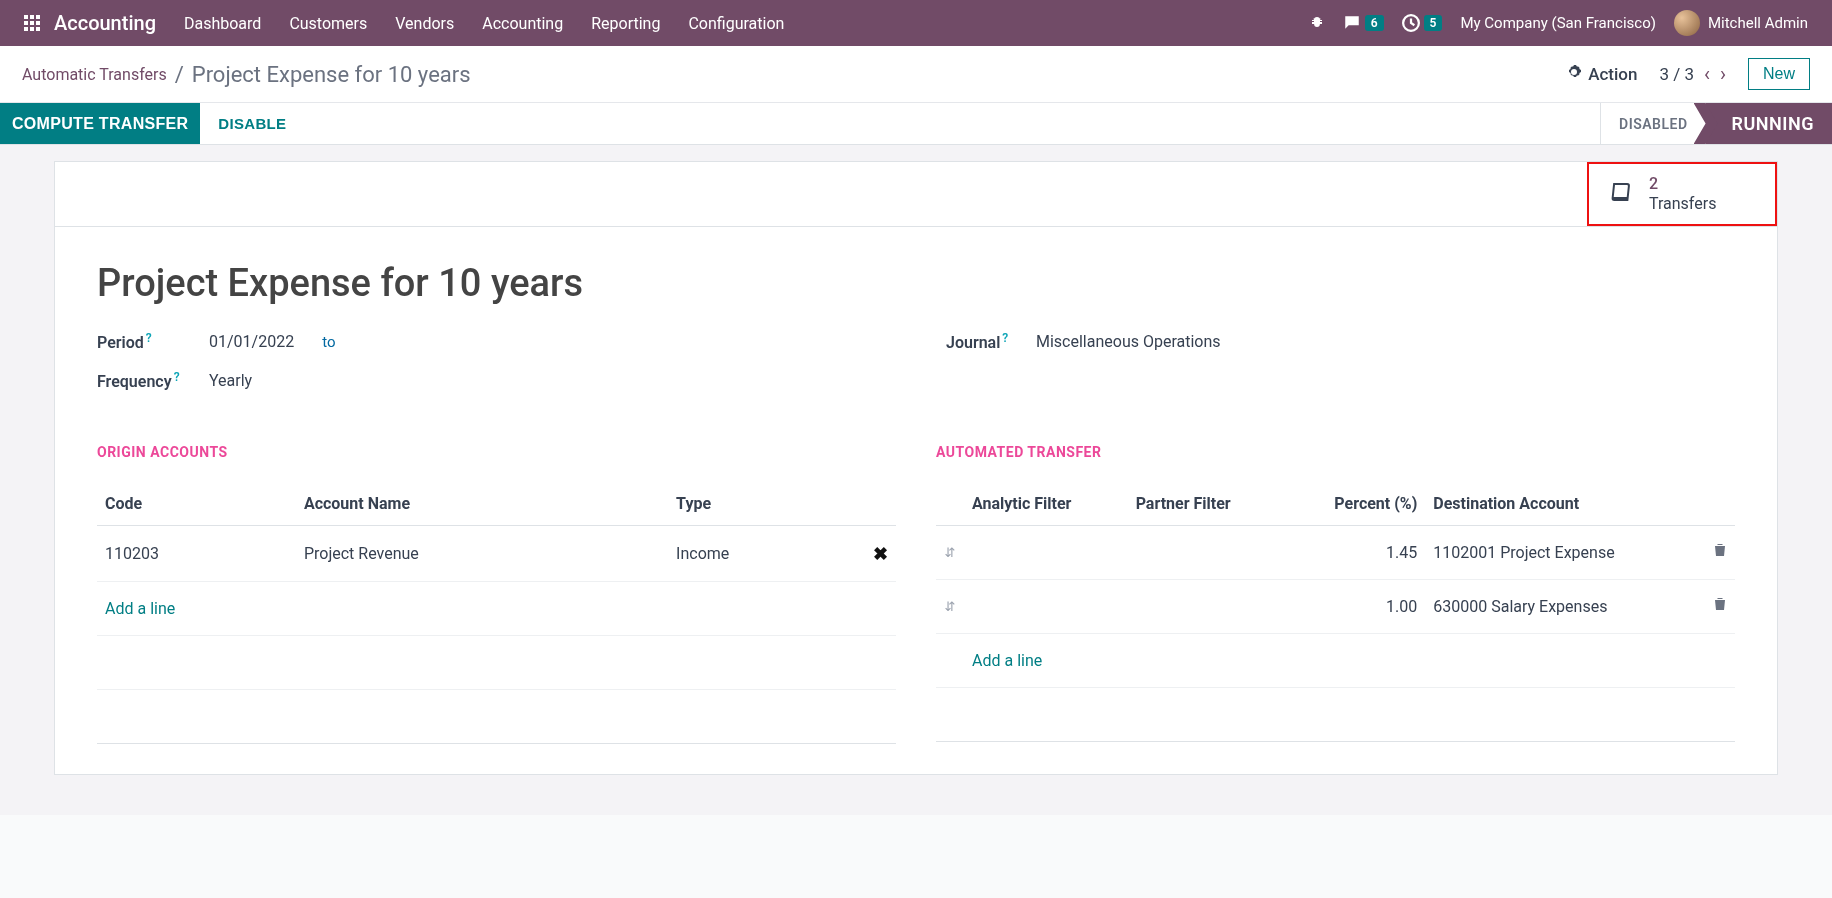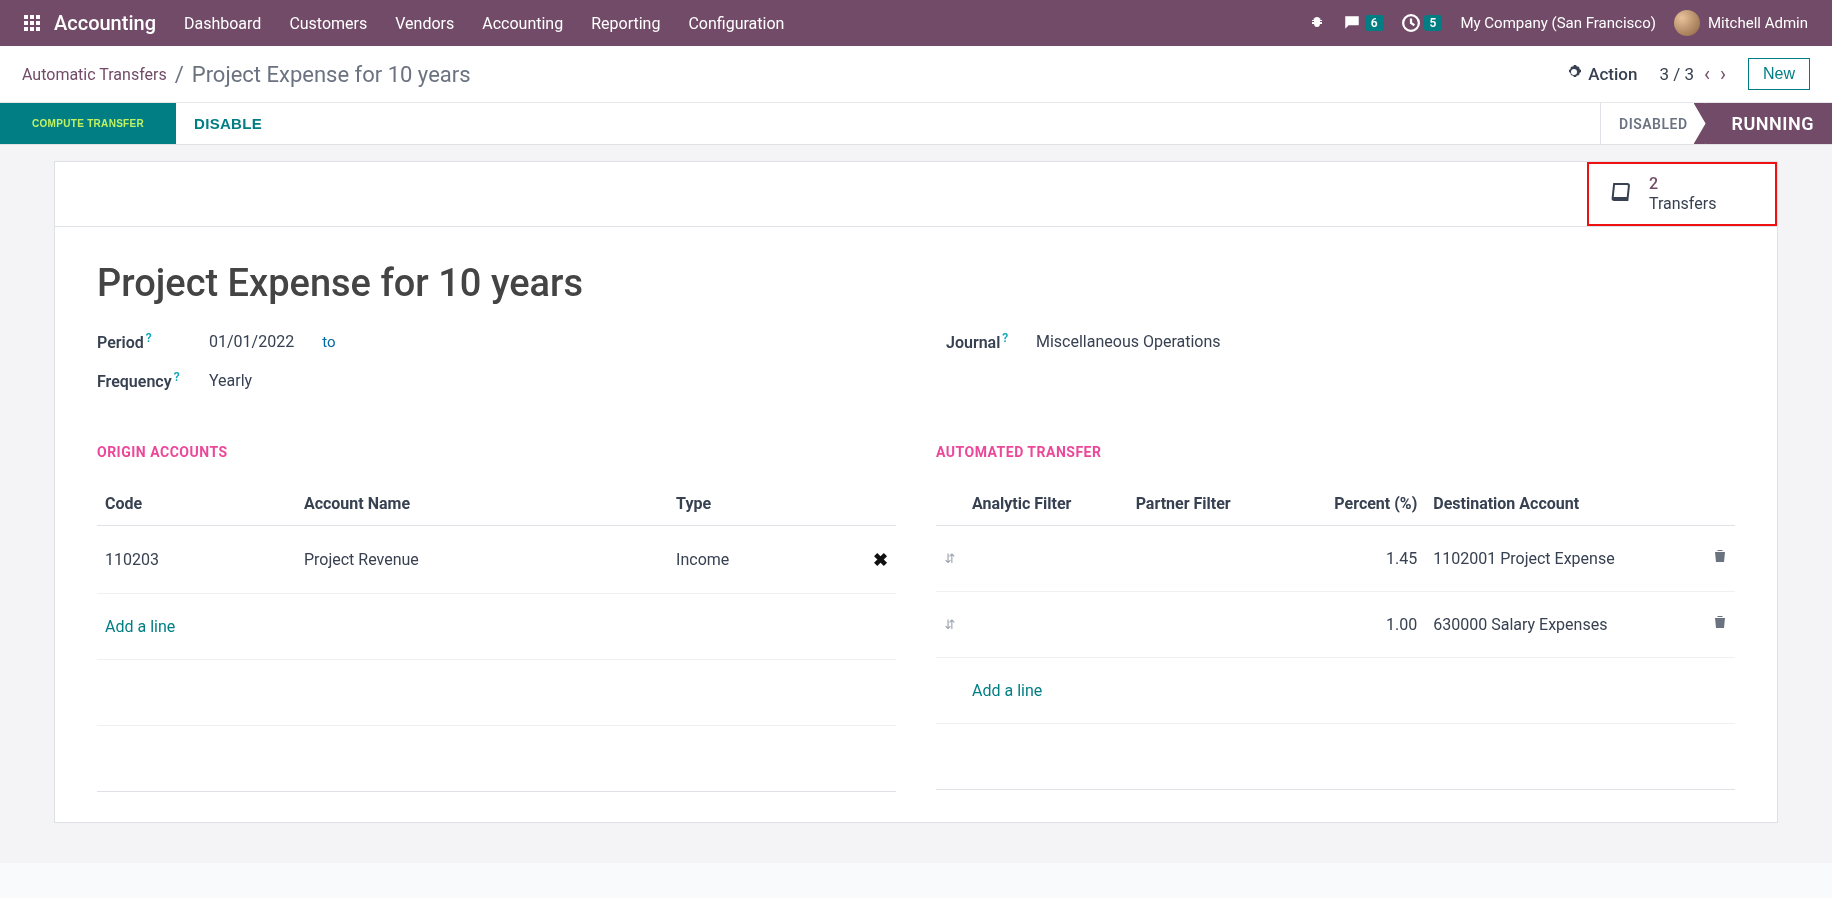--- a/index.html
+++ b/index.html
@@ -23,21 +23,21 @@
 .crumb-sep { color: #6b7280; font-size: 22px; margin: 0 8px; }
 .crumb-cur { color: #6b7280; font-size: 22px; }
 .crumbar-right { margin-left: auto; display: flex; align-items: center; gap: 22px; }
 .action-btn { color: #374151; font-size: 17px; font-weight: 500; display: inline-flex; align-items: center; gap: 6px; }
 .pager { color: #374151; font-size: 17px; display: inline-flex; align-items: center; gap: 10px; }
 .chev { color: #714B67; font-size: 20px; cursor: pointer; user-select: none; }
 .new-btn { border: 1.5px solid #017E84; color: #017E84; background: #fff; padding: 6px 14px; font-size: 16px; font-weight: 500; cursor: pointer; }
 
 
 .actbar { background: #fff; display: flex; align-items: stretch; border-bottom: 1px solid #dee2e6; height: 42px; position: relative; }
-.compute-btn { background: #017E84; color: #bef264; font-weight: 700; font-size: 10px; padding: 0 32px; letter-spacing: 0.3px; border: none; cursor: pointer; }
+.compute-btn { background: #017E84; color: #ffffff; font-weight: 700; font-size: 16px; padding: 0 12px; letter-spacing: 0.3px; border: none; cursor: pointer; }
 .disable-btn { background: transparent; color: #017E84; font-weight: 700; font-size: 15px; padding: 0 18px; border: none; cursor: pointer; letter-spacing: 0.3px; }
 .status-wrap { margin-left: auto; display: flex; align-items: stretch; }
 .status-disabled { color: #6b7280; font-weight: 600; font-size: 14px; letter-spacing: 0.5px; padding: 0 18px; display: flex; align-items: center; border-left: 1px solid #dee2e6; position: relative; }
 .status-running { background: #714B67; color: #fff; font-weight: 600; font-size: 18px; letter-spacing: 0.5px; padding: 0 18px 0 26px; display: flex; align-items: center; position: relative; }
 .status-running::before { content:""; position: absolute; left: -12px; top: 0; bottom: 0; width: 24px; background: #714B67; clip-path: polygon(0 0, 50% 0, 100% 50%, 50% 100%, 0 100%, 50% 50%); }
 .status-disabled::after { content:""; position: absolute; right: -1px; top: 0; bottom: 0; width: 0; }
 
 
 .page { background: #f4f3f6; padding: 16px 54px 40px 54px; }
 .card { background: #fff; border: 1px solid #dee2e6; position: relative; }
@@ -62,21 +62,21 @@
 .field-val { color: #374151; font-size: 16px; }
 .to-word { margin: 0 28px; color: #0369a1; }
 
 .twocol { display: flex; gap: 40px; }
 .col { flex: 1; }
 .section-h { font-weight: 700; font-size: 14px; letter-spacing: 0.5px; color: #ec4899; margin-bottom: 22px; }
 
 table { width: 100%; border-collapse: collapse; }
 th { text-align: left; font-weight: 700; font-size: 16px; padding: 12px 8px; border-bottom: 1px solid #dee2e6; }
 th.right, td.right { text-align: right; }
-td { padding: 23px 8px; border-bottom: 1px solid #eef0f2; font-size: 16px; margin-top: 32px; }
+td { padding: 17px 8px; border-bottom: 1px solid #eef0f2; font-size: 16px; margin-top: 32px; }
 tr.datarow td { border-bottom: 1px solid #eef0f2; }
 .del-x { font-weight: 900; font-size: 18px; text-align: right; color: #111; }
 .addline { color: #017E84; cursor: pointer; }
 .drag { color: #9ca3af; font-size: 13px; }
 .trash { color: #6b7280; font-size: 15px; }
 td.iconcell, th.iconcell { width: 28px; text-align: center; }
 
 .bug-icon, .chat-icon, .clock-icon { display: inline-flex; align-items: center; }
 </style>
 </head>

